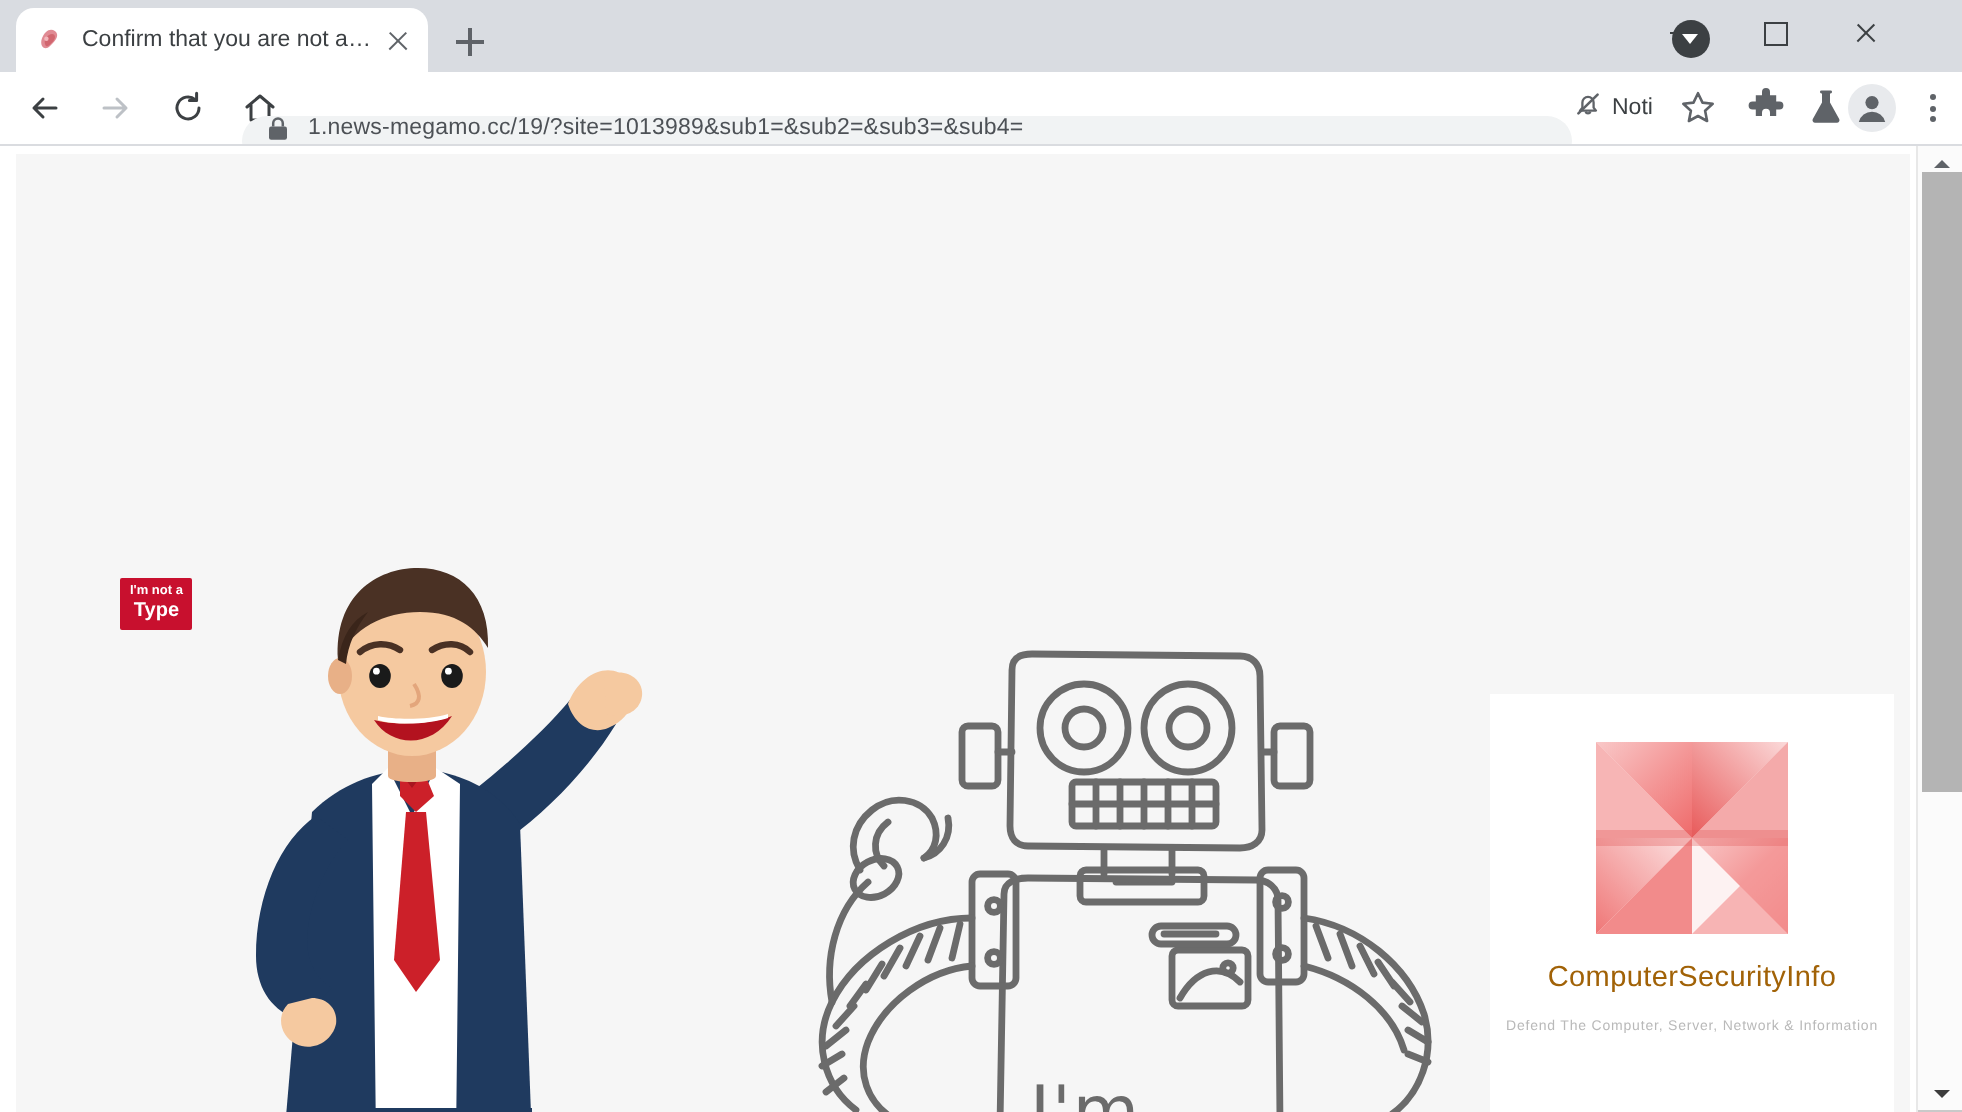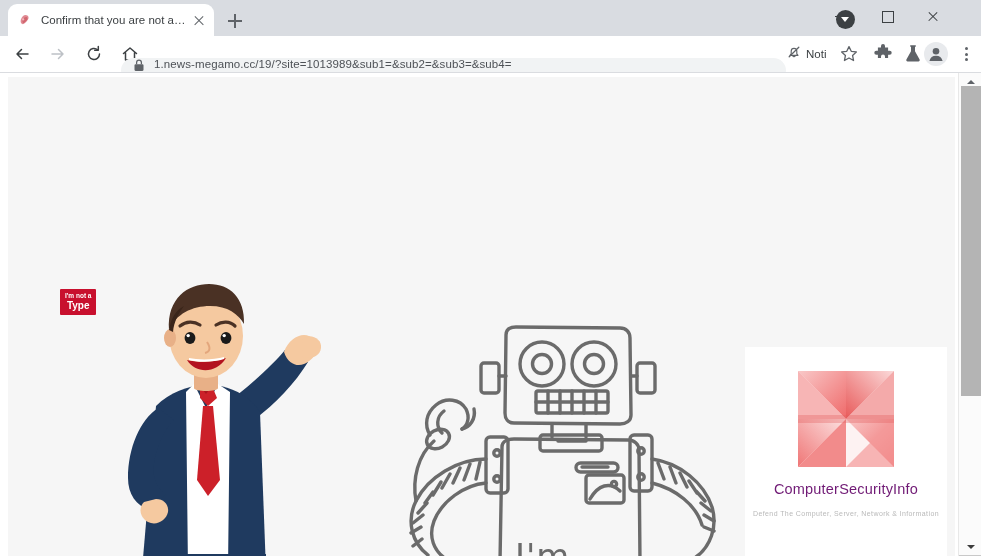--- a/index.html
+++ b/index.html
@@ -157,21 +157,21 @@
   }
 
   
   .watermark {
     position: absolute; left: 737px; top: 270px;
     width: 202px; height: 210px; background: #ffffff;
   }
   .wm-logo { position: absolute; left: 53px; top: 24px; width: 96px; height: 96px; }
   .wm-title {
     position: absolute; left: 0; top: 134px; width: 202px;
-    text-align: center; font-size: 14.5px; color: #701a75;
+    text-align: center; font-size: 14.5px; color: #a16207;
     letter-spacing: 0.2px;
   }
   .wm-tag {
     position: absolute; left: 0; top: 163px; width: 202px;
     text-align: center; font-size: 7px; color: #b9b9b9;
     letter-spacing: 0.4px;
   }
 
   
   .man { position: absolute; left: 62px; top: 203px; width: 270px; height: 290px; }

